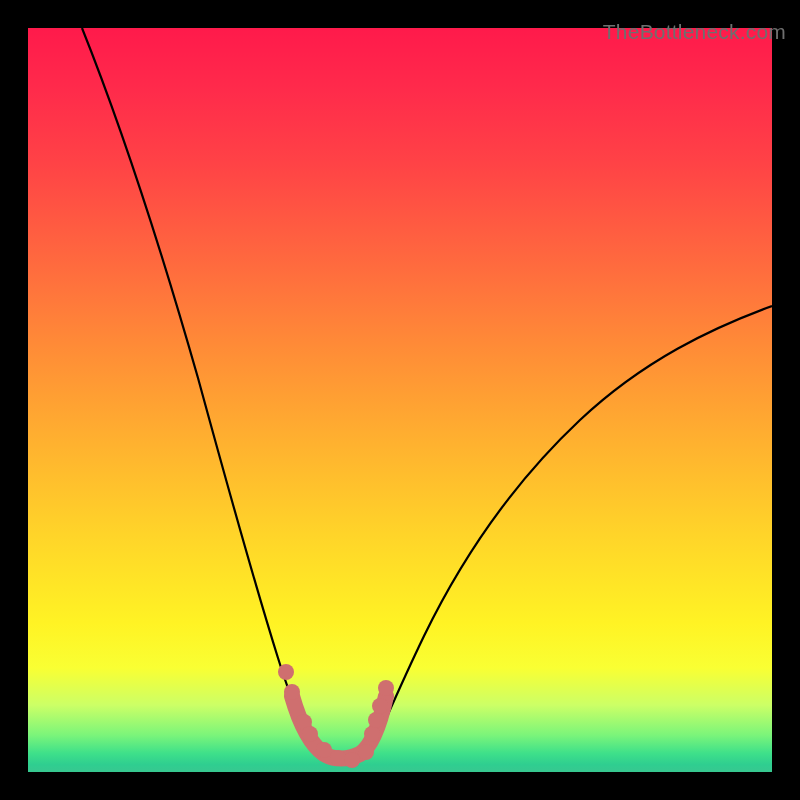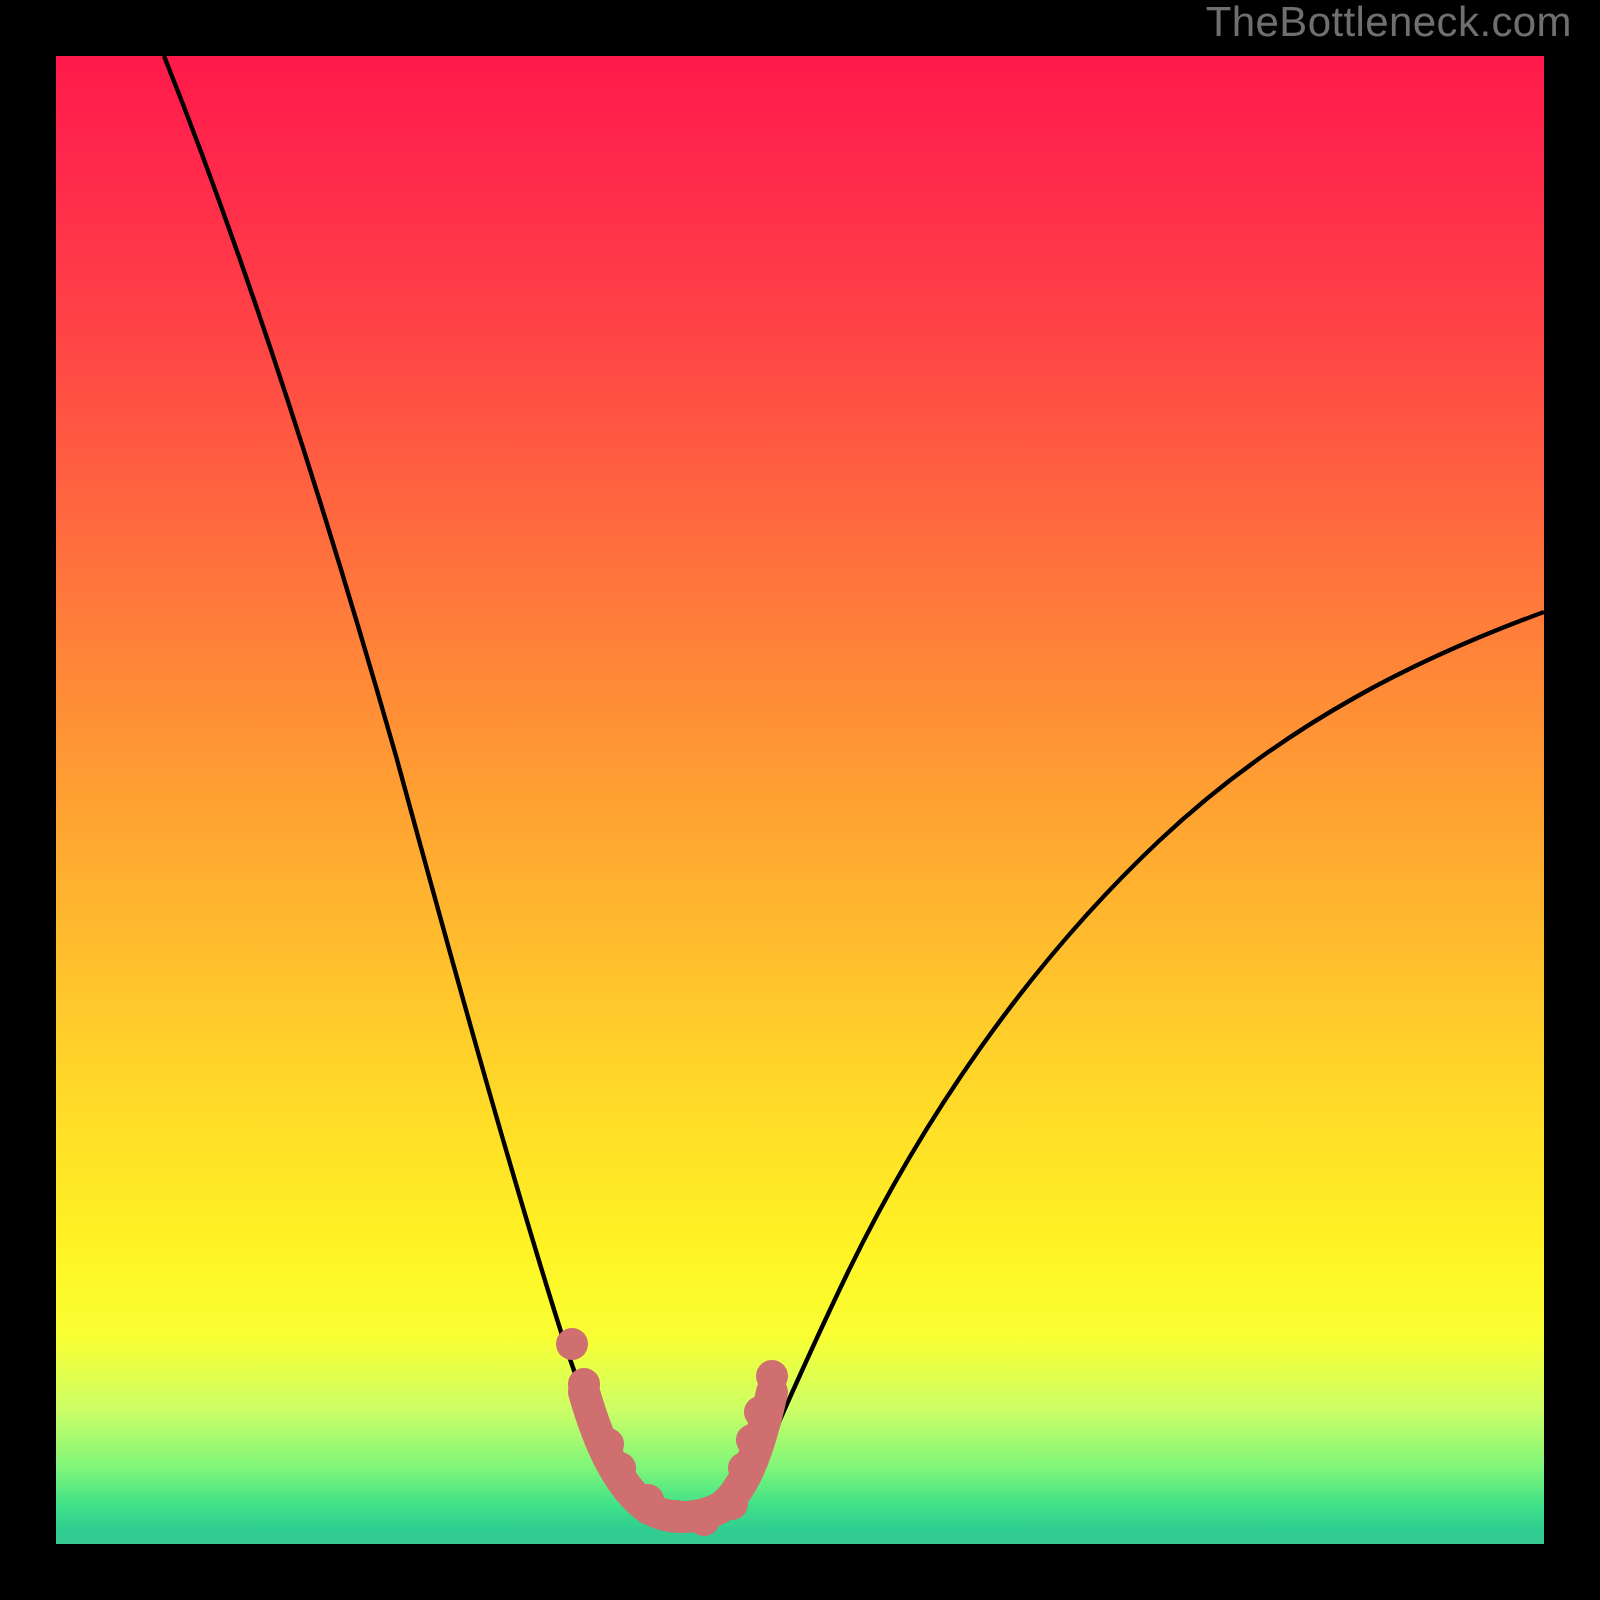--- a/index.html
+++ b/index.html
@@ -38,21 +38,21 @@
       #f9ff33 86%,
       #ccff66 91%,
       #7cf57a 95%,
       #3ee08a 97.5%,
       #2fce90 99%,
       #38c890 100%
     );
   }
   .watermark {
     position: absolute;
-    top: 0;
+    top: 20px;
     right: 14px;
     color: #6f6f6f;
     font-size: 21px;
     font-weight: 500;
     letter-spacing: 0.2px;
   }
   svg.curves {
     position: absolute;
     left: 0;
     top: 0;

